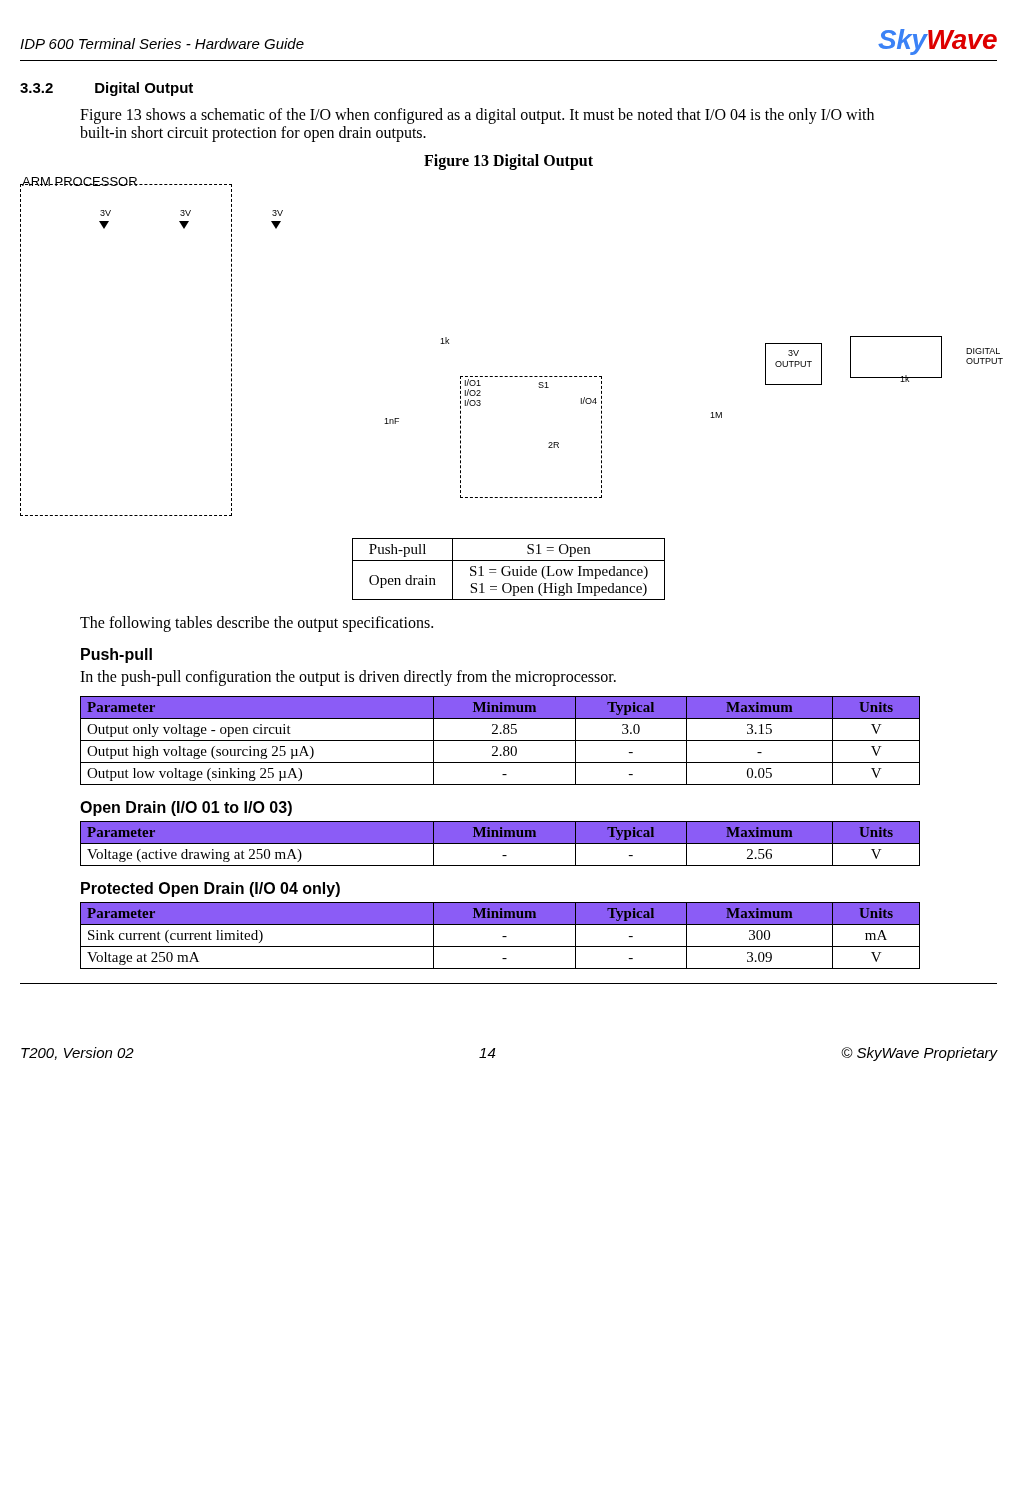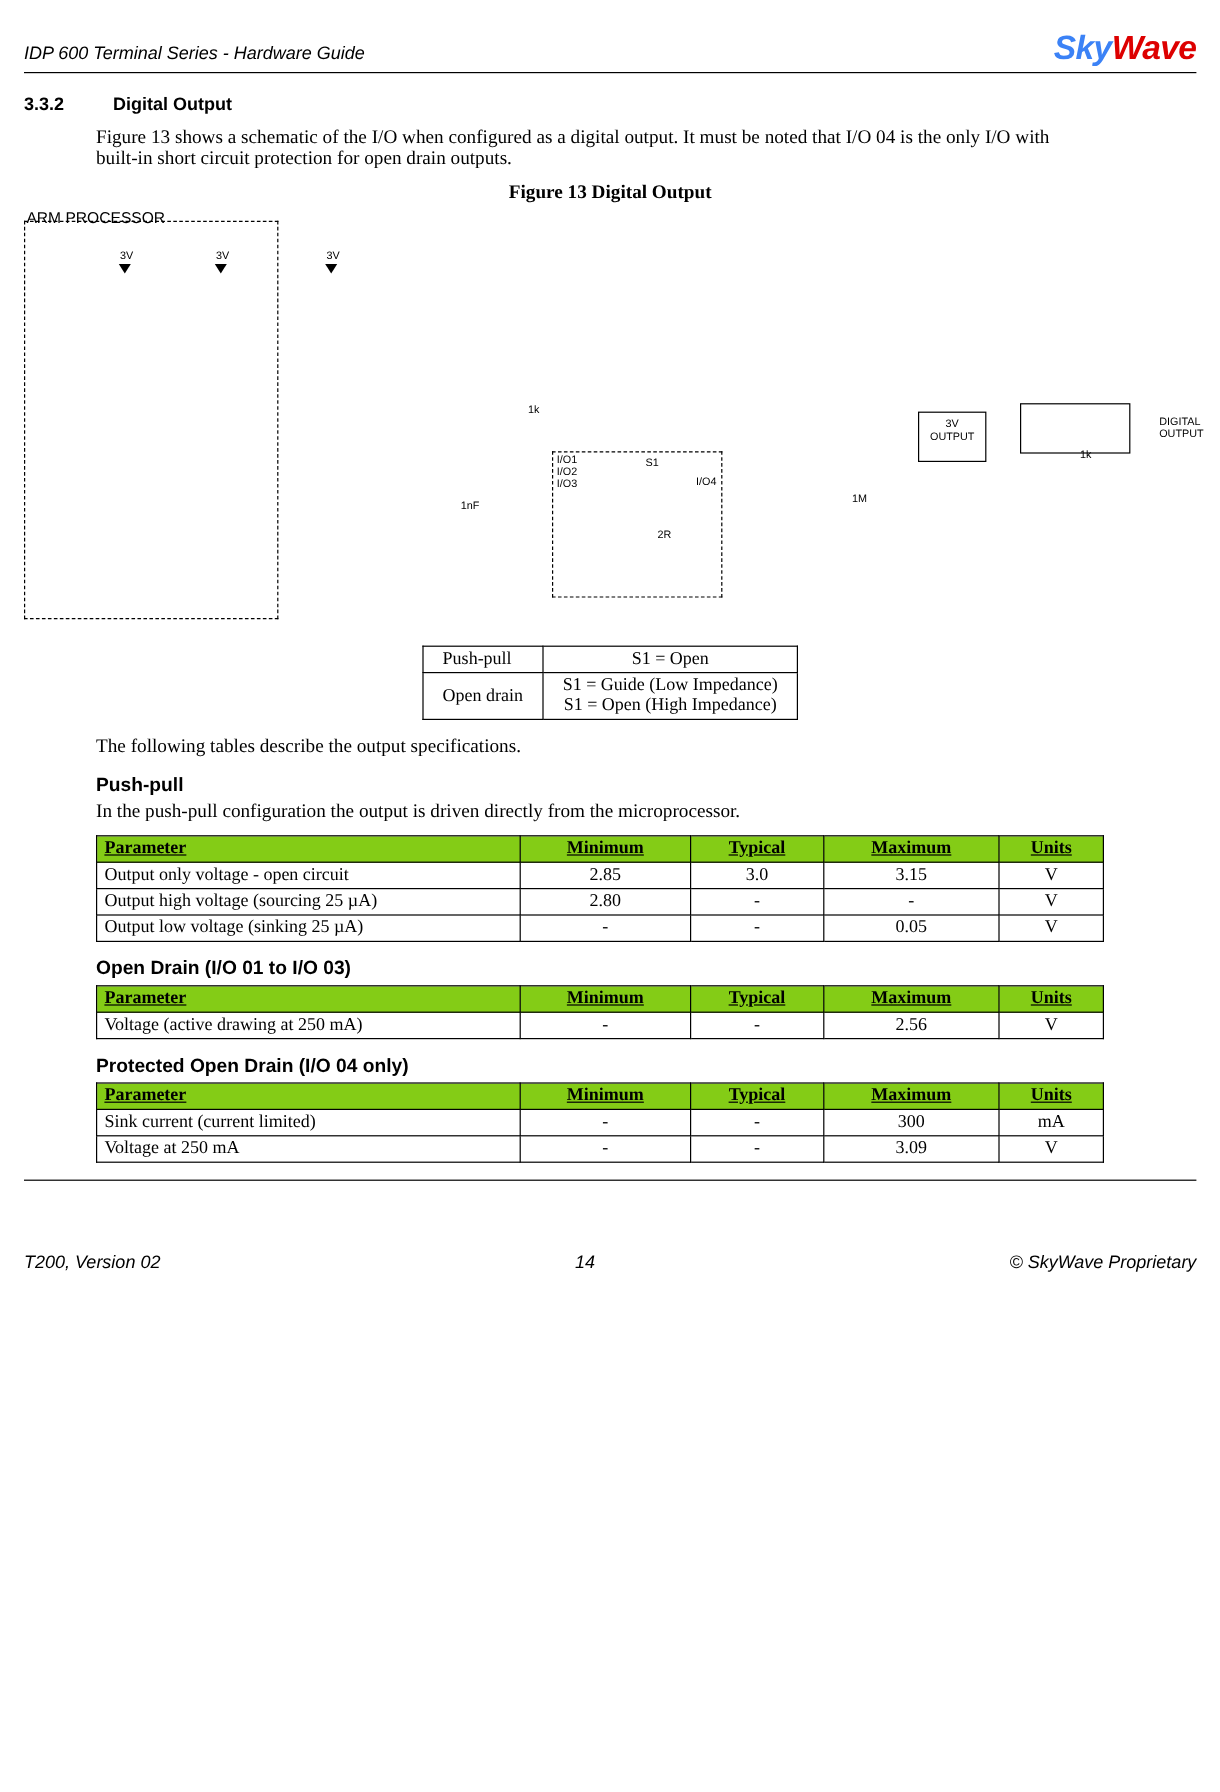--- a/index.html
+++ b/index.html
@@ -89,24 +89,23 @@
     border-collapse: collapse;
     width: 840px;
     margin: 4px 0 14px 60px;
     font-size: 15px;
   }
   table.spec th, table.spec td {
     border: 1px solid #000;
     padding: 2px 6px;
   }
   table.spec th {
-    background: #84cc16;
+    background: #8b5cf6;
     font-weight: bold;
     text-align: center;
-    text-decoration: underline;
   }
   table.spec th.param { text-align:left; width: 340px;}
   table.spec td.param { text-align:left; }
   table.spec td { text-align:center; }
   .footer {
     display:flex;
     justify-content: space-between;
     font-style: italic;
     font-size: 15px;
     font-family: Arial, Helvetica, sans-serif;

